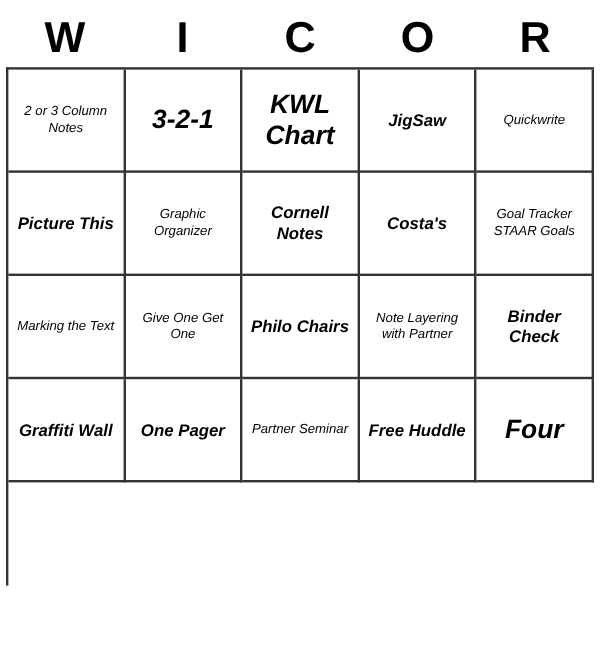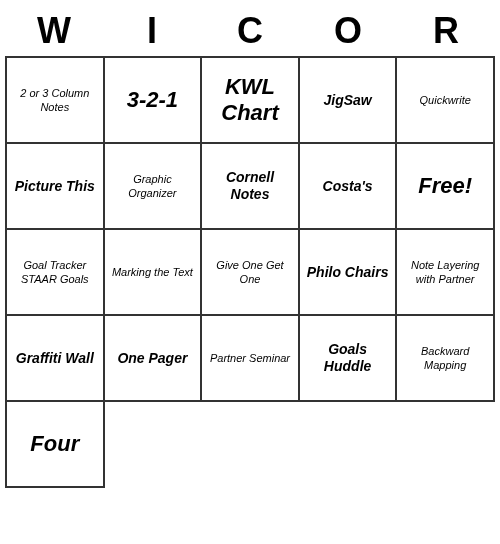--- a/index.html
+++ b/index.html
@@ -101,49 +101,46 @@
       <div class="cell">
         <span class="cell-small">Graphic Organizer</span>
       </div>
       <div class="cell">
         <span class="cell-medium">Cornell Notes</span>
       </div>
       <div class="cell">
         <span class="cell-medium">Costa's</span>
       </div>
       <div class="cell">
-        <span class="cell-free">Free!</span>
-      </div>
-      <div class="cell">
         <span class="cell-small">Goal Tracker STAAR Goals</span>
       </div>
       <div class="cell">
         <span class="cell-small">Marking the Text</span>
       </div>
       <div class="cell">
         <span class="cell-small">Give One Get One</span>
       </div>
       <div class="cell">
         <span class="cell-medium">Philo Chairs</span>
       </div>
       <div class="cell">
         <span class="cell-small">Note Layering with Partner</span>
       </div>
       <div class="cell">
+        <span class="cell-medium">Binder Check</span>
+      </div>
+      <div class="cell">
         <span class="cell-medium">Graffiti Wall</span>
       </div>
       <div class="cell">
         <span class="cell-medium">One Pager</span>
       </div>
       <div class="cell">
         <span class="cell-small">Partner Seminar</span>
       </div>
       <div class="cell">
-        <span class="cell-medium">Goals Huddle</span>
-      </div>
-      <div class="cell">
-        <span class="cell-small">Backward Mapping</span>
+        <span class="cell-medium">Free Huddle</span>
       </div>
       <div class="cell">
         <span class="cell-large">Four</span>
       </div>
     </div>
 </div>
 
 </body></html>

